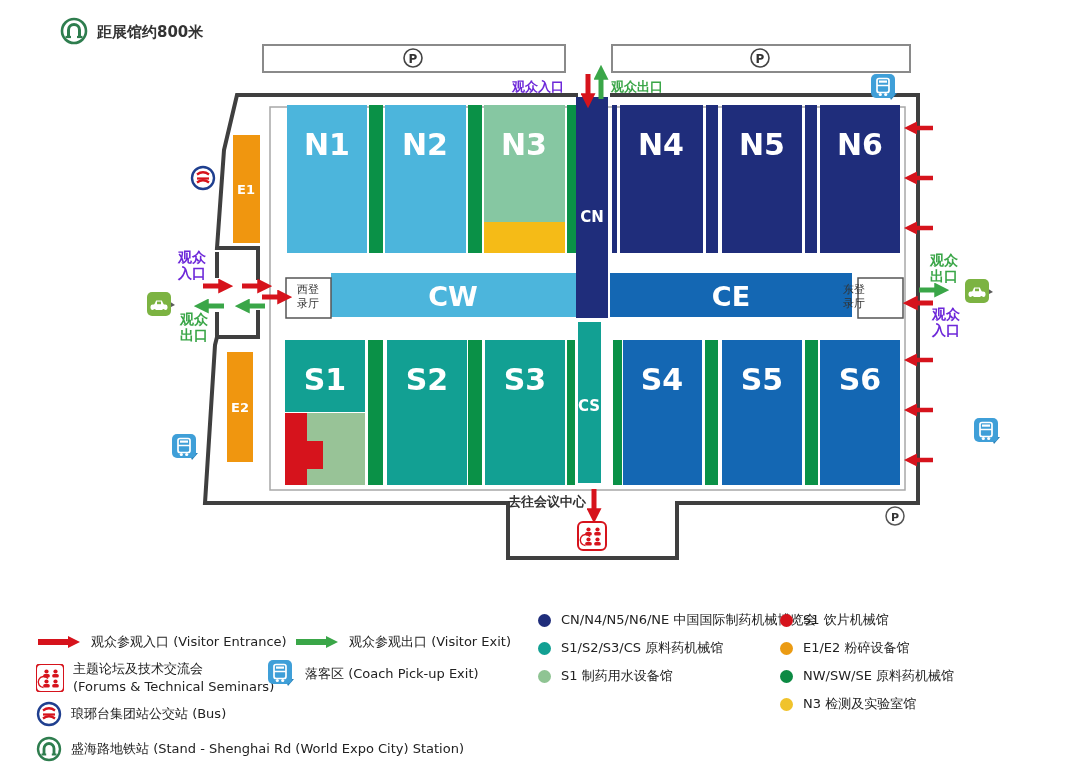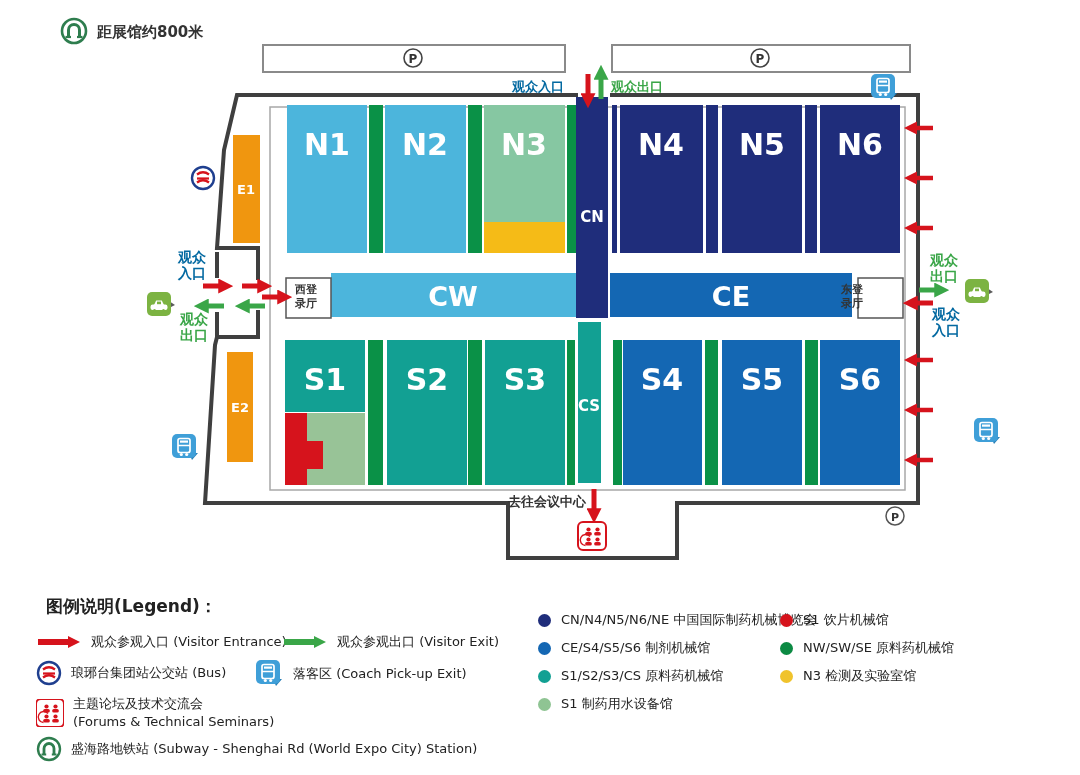--- a/index.html
+++ b/index.html
@@ -1,24 +1,24 @@
 <!DOCTYPE html>
 <html><head>
 <meta charset="utf-8">
 <style>
   html,body{margin:0;padding:0;background:#fff}
   .stage{position:relative;width:1072px;height:775px;background:#fff;overflow:hidden;
          font-family:"DejaVu Sans","Liberation Sans",sans-serif;color:#222}
   .ov{position:absolute;white-space:nowrap}
-  .red{color:#0369a1}
+  .red{color:#6d28d9}
   .grn{color:#3aa648}
   .lbl2{width:34px;font-weight:bold;font-size:14px;line-height:1.15;word-break:break-all;
         text-align:center;white-space:normal}
-  .hall-lbl{width:26px;font-weight:bold;font-size:11px;line-height:1.25;word-break:break-all;
-            white-space:normal;color:#333}
+  .hall-lbl{width:26px;font-weight:normal;font-size:11px;line-height:1.25;word-break:break-all;
+            text-align:center;white-space:normal;color:#333}
   .note{font-size:15px;font-weight:bold;color:#333}
   .legend-title{font-size:17px;font-weight:bold;color:#222}
   .lg-row{display:flex;align-items:center;gap:9px;font-size:13px;color:#222;margin-bottom:9px}
   .lg-row .txt{white-space:nowrap}
   .lg-2line{line-height:1.35;white-space:nowrap}
   .dot{width:13px;height:13px;border-radius:50%;flex:0 0 13px}
   .dot-row{display:flex;align-items:center;gap:10px;height:28px;font-size:13px;white-space:nowrap}
   .col{position:absolute}
 </style>
 </head>
@@ -209,54 +209,53 @@
   <div class="ov lbl2 red" style="left:175px;top:249px">观众入口</div>
   <div class="ov lbl2 grn" style="left:177px;top:311px">观众出口</div>
   <div class="ov lbl2 grn" style="left:927px;top:252px">观众出口</div>
   <div class="ov lbl2 red" style="left:929px;top:306px">观众入口</div>
 
   <div class="ov hall-lbl" style="left:295px;top:283px">西登录厅</div>
   <div class="ov hall-lbl" style="left:841px;top:283px">东登录厅</div>
 
   <div class="ov" style="left:508px;top:493px;font-size:13px;font-weight:bold;color:#333">去往会议中心</div>
 
-  <div class="ov legend-title" style="left:46px;top:595px">图例说明(Legend)：</div>
 
   <div class="col" style="left:36px;top:633px">
     <div class="lg-row">
       <svg width="46" height="14">
         <line x1="2" y1="7" x2="32" y2="7" stroke="#d6131c" stroke-width="6"></line>
         <polygon points="32,1 44,7 32,13" fill="#d6131c"></polygon>
       </svg>
       <span class="txt">观众参观入口 (Visitor Entrance)</span>
-    </div>
-    <div class="lg-row">
-      <svg width="26" height="26" viewBox="-13 -13 26 26">
-          <use href="#icon-busstation"></use>
-        </svg>
-      <span class="txt">琅琊台集团站公交站 (Bus)</span>
     </div>
     <div class="lg-row" style="margin-bottom:6px">
       <svg width="28" height="28">
           <use href="#icon-forums"></use>
         </svg>
       <span class="lg-2line">
         <span>主题论坛及技术交流会</span><br>
         <span>(Forums &amp; Technical Seminars)</span>
       </span>
     </div>
     <div class="lg-row">
       <svg width="26" height="26" viewBox="-13 -13 26 26">
+          <use href="#icon-busstation"></use>
+        </svg>
+      <span class="txt">琅琊台集团站公交站 (Bus)</span>
+    </div>
+    <div class="lg-row">
+      <svg width="26" height="26" viewBox="-13 -13 26 26">
           <use href="#icon-metro-s"></use>
         </svg>
-      <span class="txt">盛海路地铁站 (Subway - Shenghai Rd (World Expo City) Station)</span>
+      <span class="txt">盛海路地铁站 (Stand - Shenghai Rd (World Expo City) Station)</span>
     </div>
   </div>
 
-  <div class="col" style="left:282px;top:633px">
+  <div class="col" style="left:294px;top:633px">
     <div class="lg-row">
       <svg width="46" height="14">
         <line x1="2" y1="7" x2="32" y2="7" stroke="#3aa648" stroke-width="6"></line>
         <polygon points="32,1 44,7 32,13" fill="#3aa648"></polygon>
       </svg>
       <span class="txt">观众参观出口 (Visitor Exit)</span>
     </div>
     <div class="lg-row" style="margin-left:-26px">
       <svg width="28" height="27">
           <use href="#icon-bus"></use>
@@ -264,39 +263,39 @@
       <span class="txt">落客区 (Coach Pick-up Exit)</span>
     </div>
   </div>
 
   <div class="col" style="left:538px;top:606px">
     <div class="dot-row">
       <span class="dot" style="background: rgb(31, 45, 123);"></span>
       <span>CN/N4/N5/N6/NE 中国国际制药机械博览会</span>
     </div>
     <div class="dot-row">
-      <span class="dot" style="background: rgb(20, 103, 179);"></span>
-      <span>CE/S4/S5/S6 制剂机械馆</span>
-    </div>
-    <div class="dot-row">
       <span class="dot" style="background: rgb(18, 160, 147);"></span>
       <span>S1/S2/S3/CS 原料药机械馆</span>
     </div>
     <div class="dot-row">
       <span class="dot" style="background: rgb(143, 196, 147);"></span>
       <span>S1 制药用水设备馆</span>
     </div>
   </div>
 
   <div class="col" style="left:780px;top:606px">
     <div class="dot-row">
       <span class="dot" style="background: rgb(214, 19, 28);"></span>
       <span>S1 饮片机械馆</span>
     </div>
     <div class="dot-row">
+      <span class="dot" style="background: rgb(235, 155, 19);"></span>
+      <span>E1/E2 粉碎设备馆</span>
+    </div>
+    <div class="dot-row">
       <span class="dot" style="background: rgb(12, 138, 67);"></span>
       <span>NW/SW/SE 原料药机械馆</span>
     </div>
     <div class="dot-row">
       <span class="dot" style="background: rgb(240, 195, 44);"></span>
       <span>N3 检测及实验室馆</span>
     </div>
   </div>
 
 </div>

